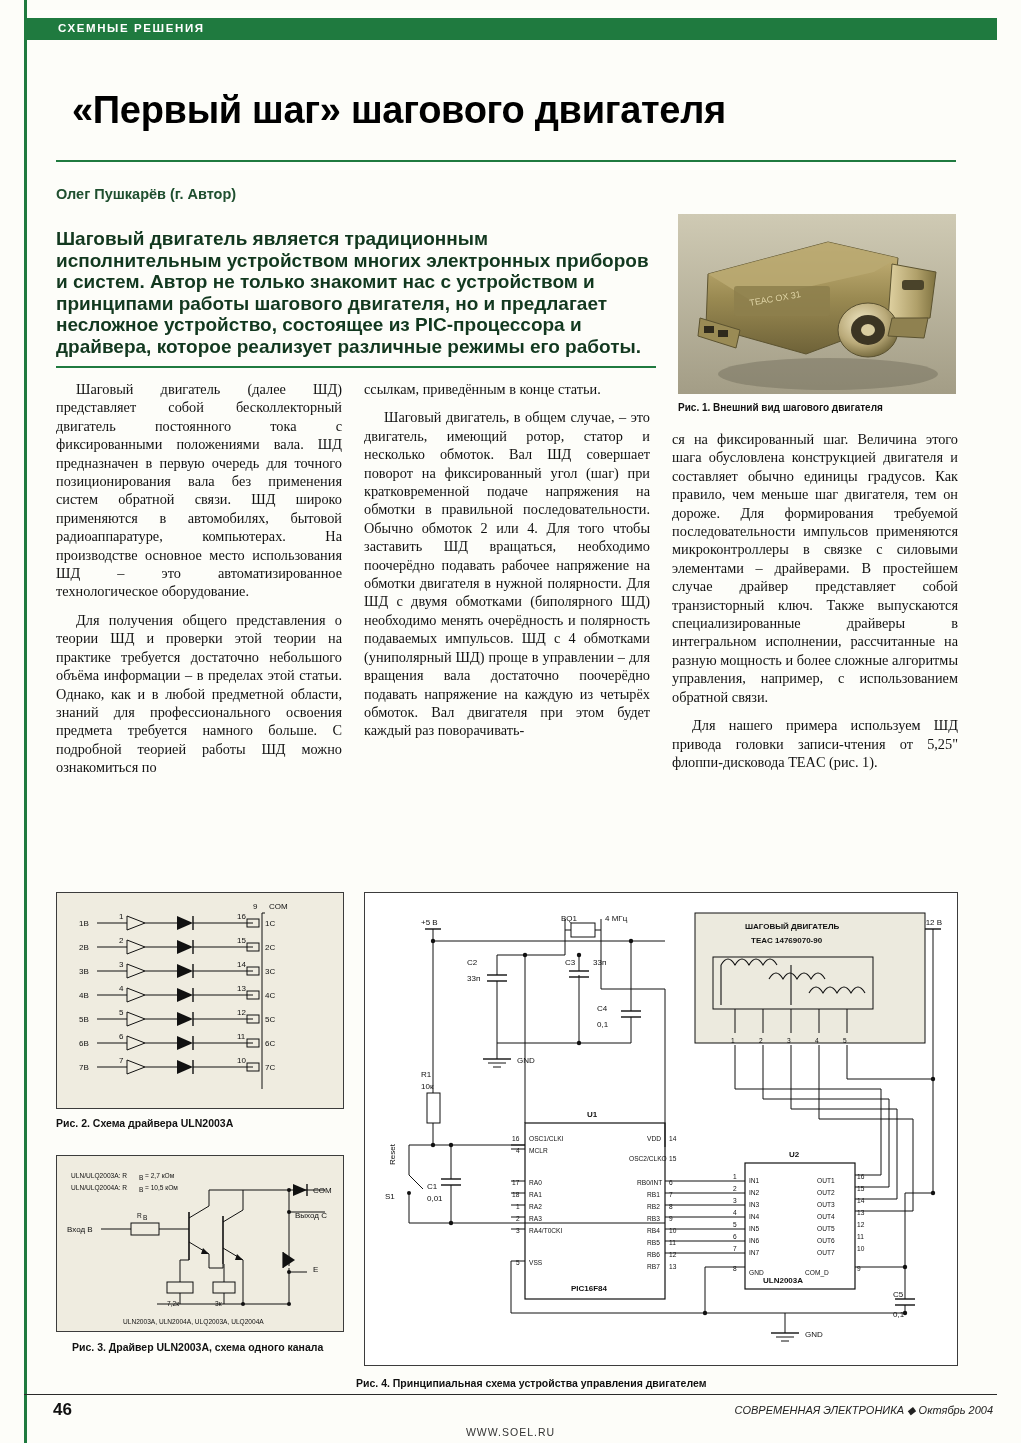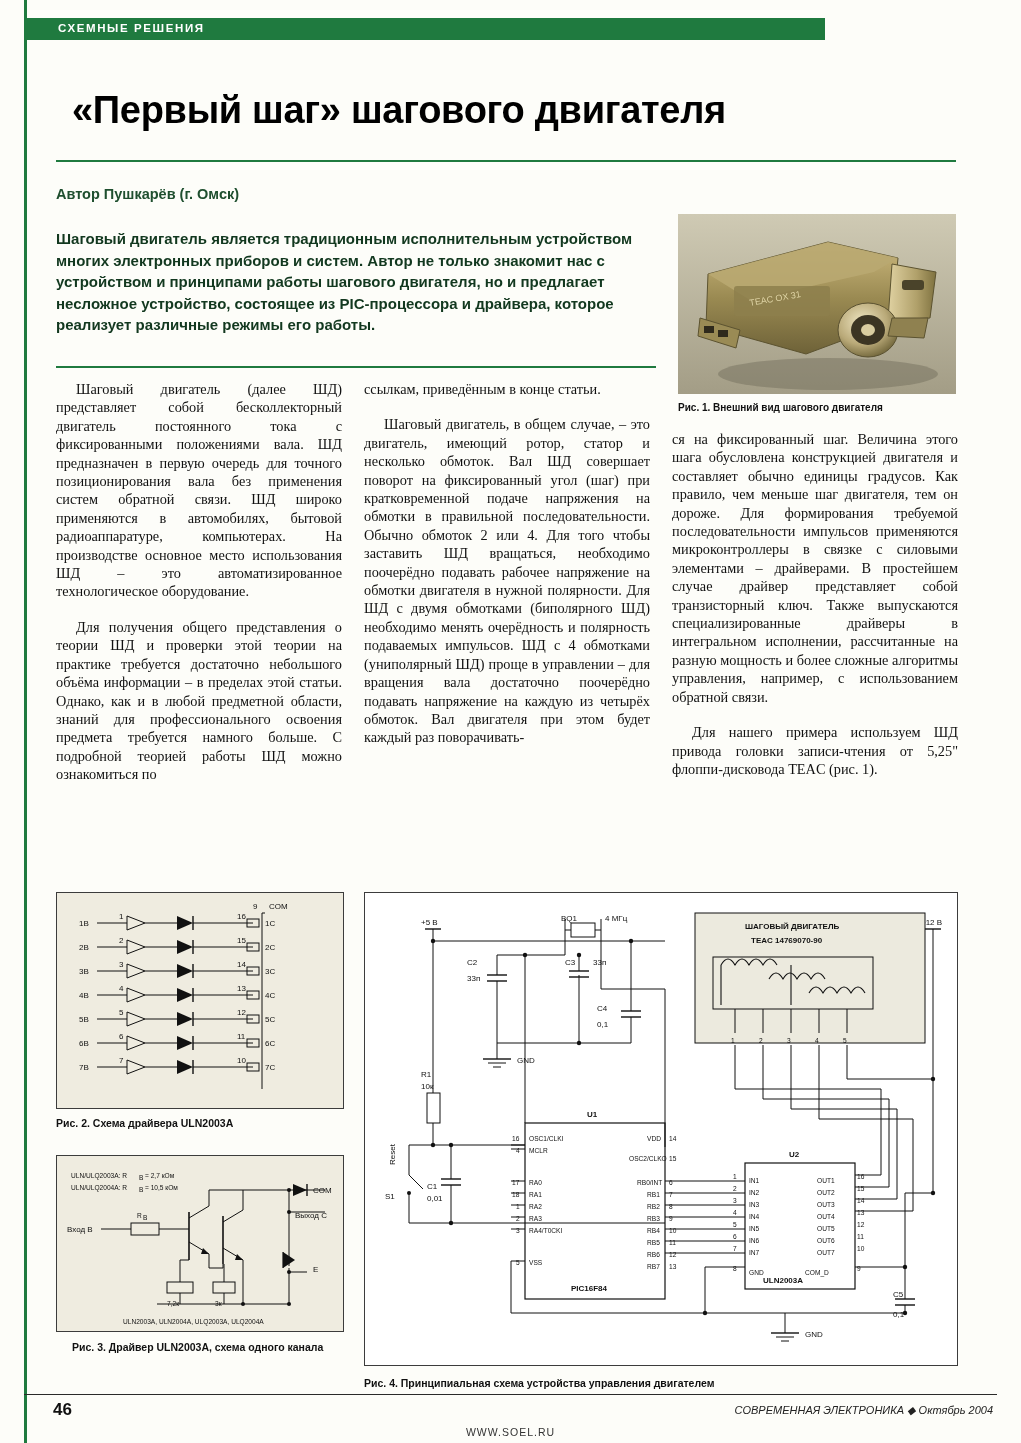--- a/index.html
+++ b/index.html
@@ -13,21 +13,21 @@
   }
   .page{
     position:absolute;inset:0;
     background:#fdfdf9;
   }
   
   .left-rule{
     position:absolute;left:24px;top:0;width:3px;height:1443px;background:#1f7a3f;
   }
   .top-bar{
-    position:absolute;left:24px;top:18px;width:801px;height:22px;background:#1f7a3f;
+    position:absolute;left:24px;top:18px;width:973px;height:22px;background:#1f7a3f;
   }
   .top-bar .kicker{
     position:absolute;left:34px;top:4px;
     font-family:"Liberation Sans", sans-serif;
     font-weight:bold;font-size:11.5px;letter-spacing:1.6px;color:#ffffff;
   }
   h1.title{
     position:absolute;left:56px;top:72px;width:900px;
     font-family:"Liberation Sans", sans-serif;
     font-weight:bold;font-size:38px;line-height:44px;color:#000;margin:16px;
@@ -37,21 +37,21 @@
     position:absolute;left:56px;top:160px;width:900px;height:2px;background:#1f7a3f;
   }
   .author{
     position:absolute;left:56px;top:186px;
     font-family:"Liberation Sans", sans-serif;
     font-weight:bold;font-size:14.5px;color:#1f4f2f;
   }
   .lead{
     position:absolute;left:56px;top:228px;width:600px;
     font-family:"Liberation Sans", sans-serif;
-    font-weight:bold;font-size:15px;line-height:21.5px;color:#12381f;
+    font-weight:bold;font-size:19px;line-height:21.5px;color:#12381f;
     text-align:left;
   }
   .rule-under-lead{
     position:absolute;left:56px;top:366px;width:600px;height:2px;background:#1f7a3f;
   }
 
   
   .photo-wrap{
     position:absolute;left:678px;top:214px;width:278px;height:180px;
     background:#e9e6da;overflow:hidden;
@@ -62,40 +62,40 @@
     font-weight:bold;font-size:10px;color:#111;
   }
 
   
   .col{
     position:absolute;top:380px;width:286px;
     font-size:14.3px;line-height:18.4px;text-align:justify;
     hyphens:auto;
   }
   .col p{margin:0 0 0 0;text-indent:20px;}
-  .col p + p{margin-top:17px;}
+  .col p + p{margin-top:10px;}
   #col1{left:56px;}
   #col2{left:364px;}
   #col3{left:672px;top:430px;}
 
   
   .fig{
     position:absolute;border:1px solid #3c3c3c;background:#eceade;
   }
   #fig2{left:56px;top:892px;width:286px;height:215px;background:#efece0;}
   #fig3{left:56px;top:1155px;width:286px;height:175px;background:#efece0;}
   #fig4{left:364px;top:892px;width:592px;height:472px;background:#7dd3fc;}
   .figcap{
     position:absolute;
     font-family:"Liberation Sans", sans-serif;
     font-weight:bold;font-size:10.5px;color:#111;line-height:14px;
   }
   #cap2{left:56px;top:1116px;width:290px;}
   #cap3{left:56px;top:1340px;width:290px;padding-left:16px;}
-  #cap4{left:364px;top:1376px;width:600px;}
+  #cap4{left:356px;top:1376px;width:600px;}
 
   
   .footer-rule{position:absolute;left:24px;top:1394px;width:973px;height:1px;background:#2a2a2a;}
   .pagenum{
     position:absolute;left:44px;top:1400px;
     font-family:"Liberation Sans", sans-serif;font-weight:bold;font-size:17px;color:#111;margin-left:9px;
   }
   .site{
     position:absolute;left:0;top:1406px;width:1021px;text-align:center;
     font-family:"Liberation Sans", sans-serif;font-size:10.5px;letter-spacing:1px;color:#333;margin-top:20px;
@@ -116,21 +116,21 @@
 
   <div class="left-rule"></div>
 
   <div class="top-bar">
     <div class="kicker">СХЕМНЫЕ РЕШЕНИЯ</div>
   </div>
 
   <h1 class="title">«Первый шаг» шагового двигателя</h1>
   <div class="rule-under-title"></div>
 
-  <div class="author">Автор Пушкарёв (г. Омск)</div>
+  <div class="author">Олег Пушкарёв (г. Автор)</div>
 
   <div class="lead">Шаговый двигатель является традиционным исполнительным устройством многих электронных приборов и систем. Автор не только знакомит нас с устройством и принципами работы шагового двигателя, но и предлагает несложное устройство, состоящее из PIC-процессора и драйвера, которое реализует различные режимы его работы.</div>
   <div class="rule-under-lead"></div>
 
   <div class="photo-wrap">
     <svg width="278" height="180" viewBox="0 0 278 180">
       <defs>
         <linearGradient id="bgph" x1="0" y1="0" x2="0" y2="1">
           <stop offset="0" stop-color="#cfcab4"></stop>
             <stop offset="1" stop-color="#a39d86"></stop>

